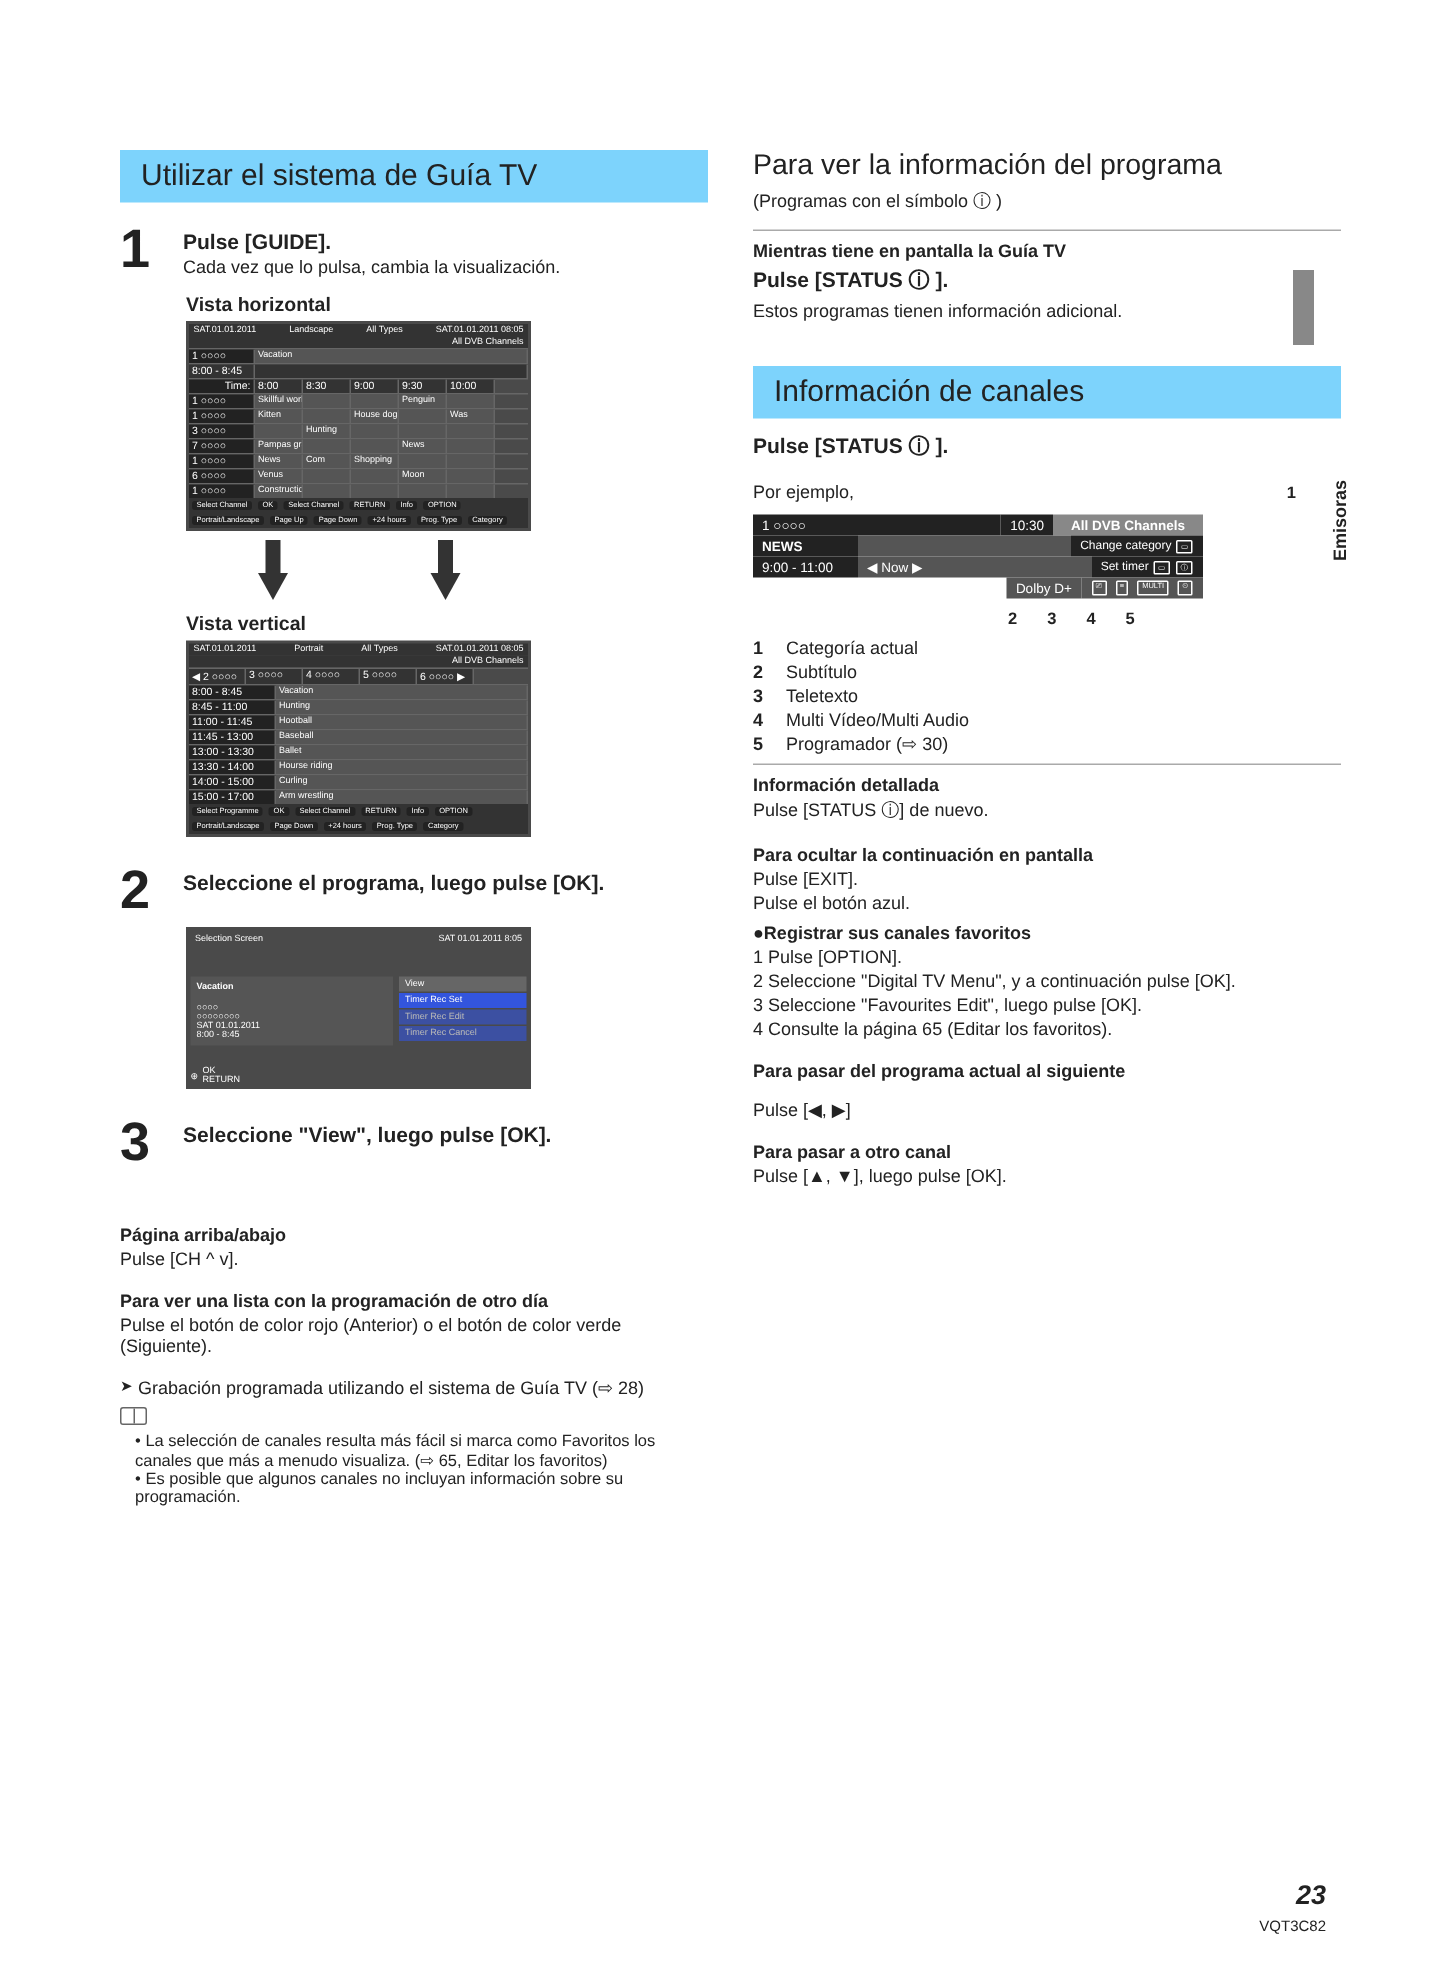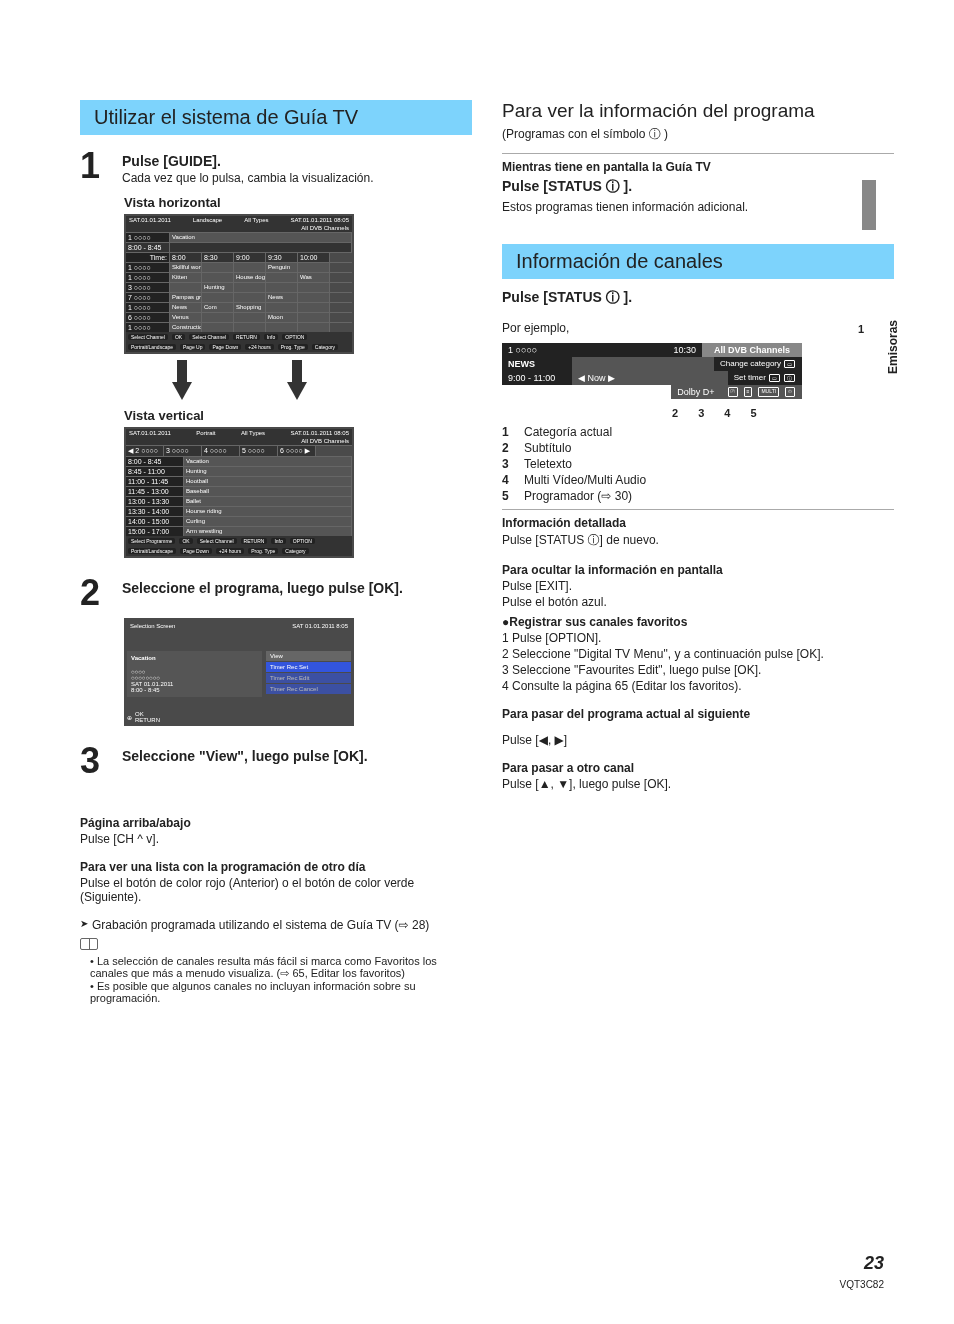--- a/index.html
+++ b/index.html
@@ -402,21 +402,21 @@
       <div class="legend-row">
           <b>5</b>
           <span>Programador (⇨ 30)</span>
         </div>
     </div>
 
     <hr class="thin">
     <div class="sub-h" style="margin-top:4px">Información detallada</div>
     <div class="body-p">Pulse [STATUS ⓘ] de nuevo.</div>
 
-    <div class="sub-h">Para ocultar la información en pantalla</div>
+    <div class="sub-h">Para ocultar la continuación en pantalla</div>
     <div class="body-p">Pulse [EXIT].</div>
 
     <div class="body-p">Pulse el botón azul.</div>
     <div class="sub-h" style="margin-top:6px">●Registrar sus canales favoritos</div>
     <div class="body-p">1 Pulse [OPTION].</div>
     <div class="body-p">2 Seleccione "Digital TV Menu", y a continuación pulse [OK].</div>
     <div class="body-p">3 Seleccione "Favourites Edit", luego pulse [OK].</div>
     <div class="body-p">4 Consulte la página 65 (Editar los favoritos).</div>
 
     <div class="sub-h">Para pasar del programa actual al siguiente</div>

